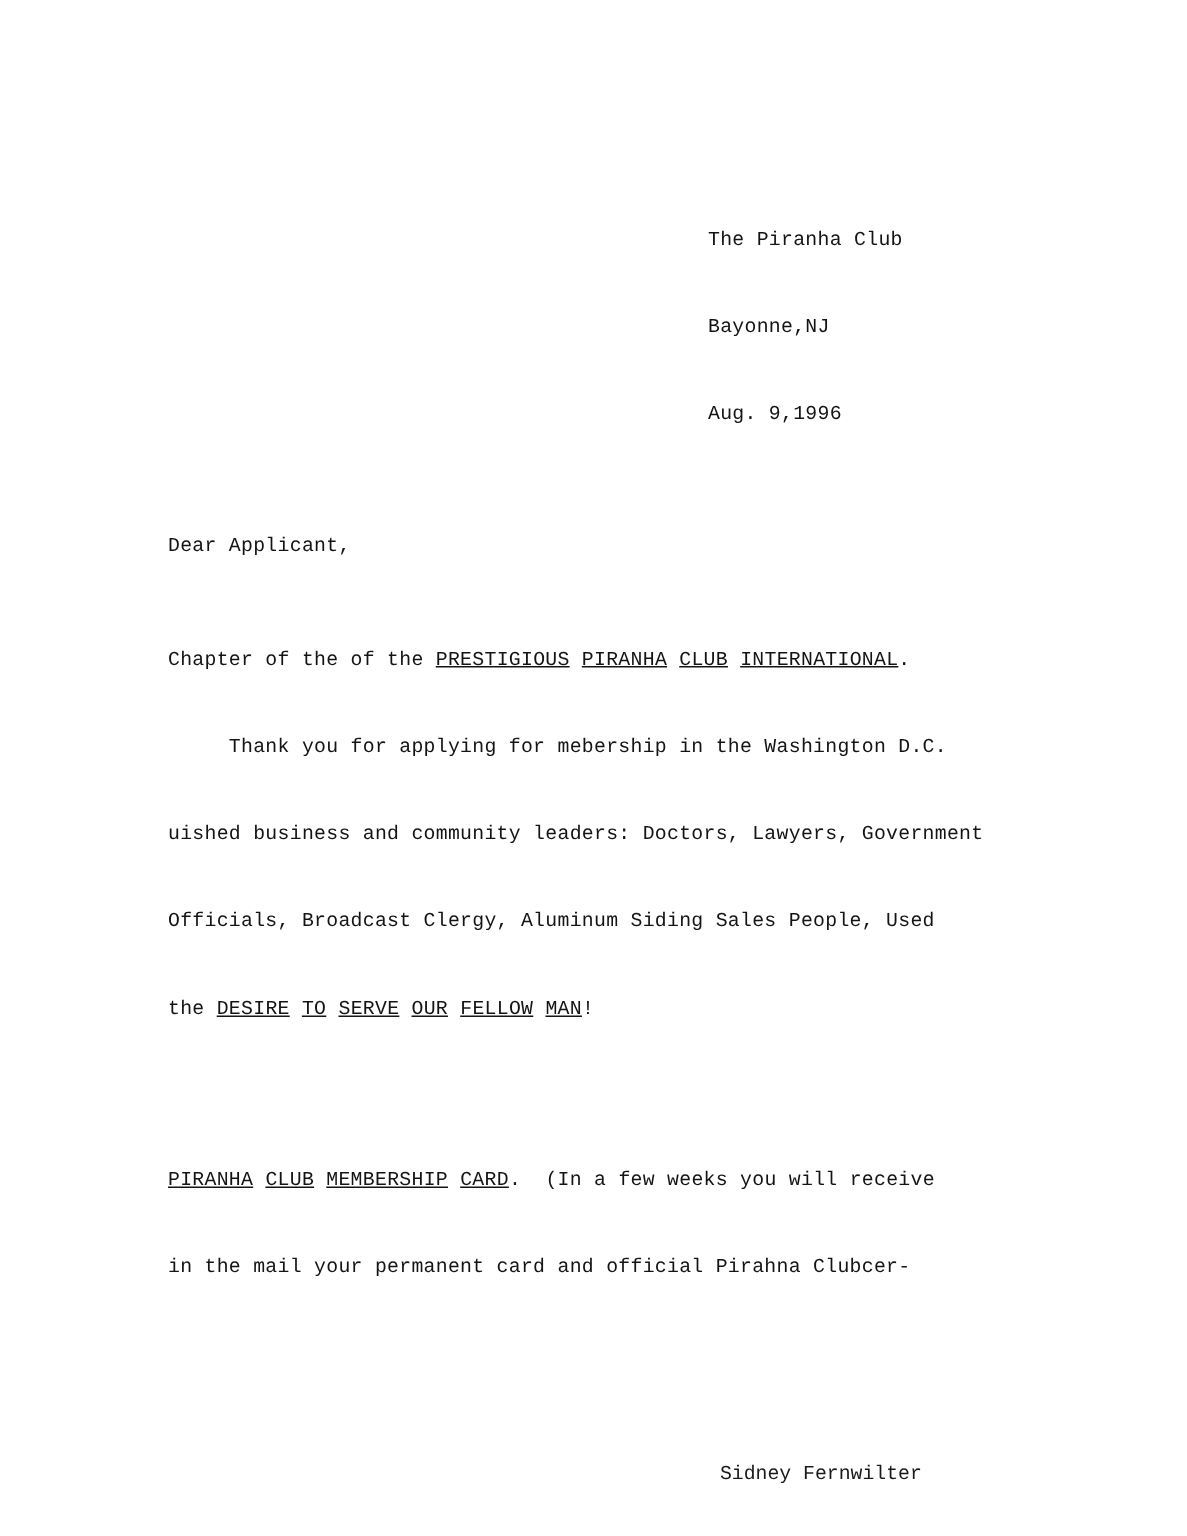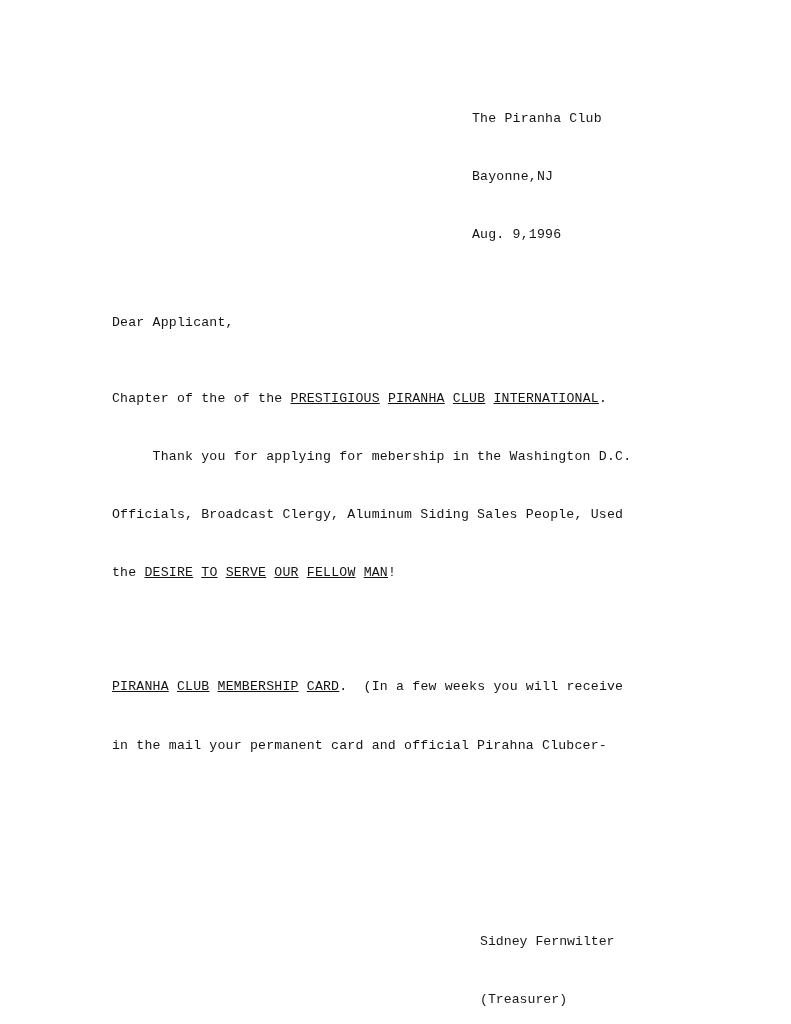--- a/index.html
+++ b/index.html
@@ -15,20 +15,21 @@
     position: relative;
     overflow: hidden;
   }
   .page {
     position: relative;
     width: 791px;
     height: 860px;
     background: #fdfdfd;
     box-sizing: border-box;
     padding: 0;
+    margin-top: 41px;
   }
   .sheet {
     position: absolute;
     left: 0; top: 0;
     width: 791px;
     height: 1024px;
     background: #ffffff;
   }
   .letter {
     position: absolute;
@@ -89,20 +90,21 @@
       <span class="addr-line">The Piranha Club</span>
       <span class="addr-line">Bayonne,NJ</span>
       <span class="addr-line">Aug. 9,1996</span>
     </div>
 
     <div class="salutation">Dear Applicant,</div>
 
     <p class="para">
       <span class="ln">Chapter of the of the <span class="u">PRESTIGIOUS</span> <span class="u">PIRANHA</span> <span class="u">CLUB</span> <span class="u">INTERNATIONAL</span>.</span>
       <span class="ln">     Thank you for applying for mebership in the Washington D.C.</span>
+      <span class="ln">uished business and community leaders: Doctors, Lawyers, Government</span>
       <span class="ln">Officials, Broadcast Clergy, Aluminum Siding Sales People, Used</span>
       <span class="ln">the <span class="u">DESIRE</span> <span class="u">TO</span> <span class="u">SERVE</span> <span class="u">OUR</span> <span class="u">FELLOW</span> <span class="u">MAN</span>!</span>
     </p>
 
     <p class="para">
       <span class="ln"><span class="u">PIRANHA</span> <span class="u">CLUB</span> <span class="u">MEMBERSHIP</span> <span class="u">CARD</span>.  (In a few weeks you will receive</span>
       <span class="ln">in the mail your permanent card and official Pirahna Clubcer-</span>
       
       
       

